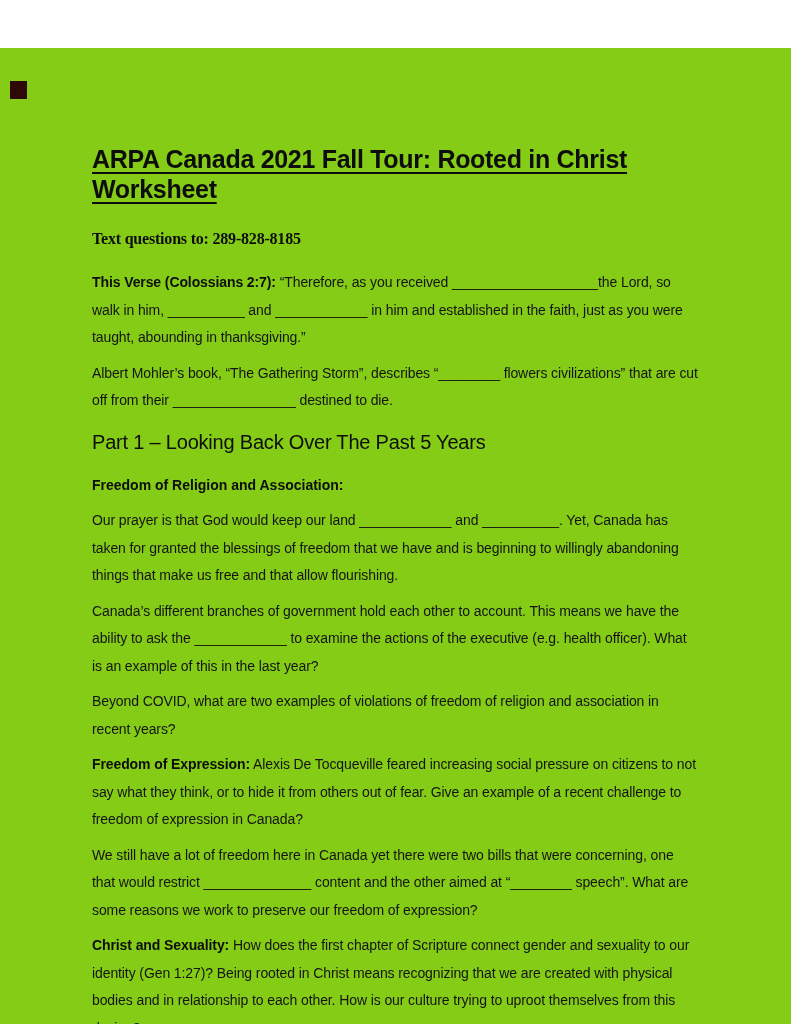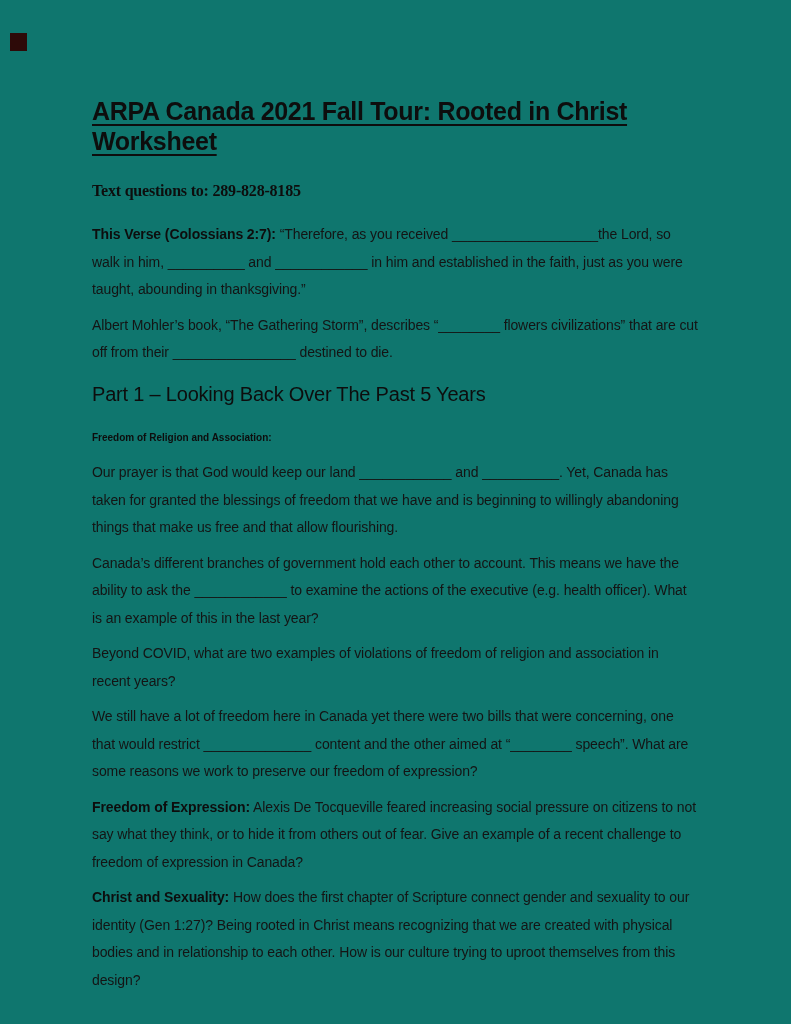--- a/index.html
+++ b/index.html
@@ -13,21 +13,22 @@
     height: 1024px;
     position: relative;
     font-family: "Liberation Sans", "DejaVu Sans", sans-serif;
     color: #141414;
     overflow: hidden;
   }
 
   .page {
     position: absolute;
     inset: 0;
-    background: #0f766e;
+    background: #84cc16;
+    margin-top: 48px;
   }
 
   .corner-mark {
     position: absolute;
     left: 10px;
     top: 33px;
     width: 17px;
     height: 18px;
     background: #2d0a08;
   }
@@ -77,21 +78,21 @@
     margin-bottom: 17px;
     font-size: 20px;
     font-weight: normal;
     letter-spacing: -0.2px;
     line-height: 1.3;
     color: #0d0d0d;
   }
 
   .sub-label {
     margin-top: 0;
-    font-size: 10px;
+    font-size: 14px;
     font-weight: bold;
     line-height: 27.5px;
     color: #0d0d0d;
     margin-bottom: 8px;
   }
 </style>
 </head>
 <body>
 
 <div class="page">
@@ -111,20 +112,20 @@
     <h2 class="section-heading">Part 1 – Looking Back Over The Past 5 Years</h2>
 
     <div class="sub-label">Freedom of Religion and Association:</div>
 
     <p class="body-para" style="margin-top:0;">Our prayer is that God would keep our land ____________ and __________. Yet, Canada has taken for granted the blessings of freedom that we have and is beginning to willingly abandoning things that make us free and that allow flourishing.</p>
 
     <p class="body-para">Canada’s different branches of government hold each other to account. This means we have the ability to ask the ____________ to examine the actions of the executive (e.g. health officer). What is an example of this in the last year?</p>
 
     <p class="body-para">Beyond COVID, what are two examples of violations of freedom of religion and association in recent years?</p>
 
+    <p class="body-para"><strong class="run-in-label">Freedom of Expression:</strong><span> Alexis De Tocqueville feared increasing social pressure on citizens to not say what they think, or to hide it from others out of fear. Give an example of a recent challenge to freedom of expression in Canada?</span></p>
+
     <p class="body-para">We still have a lot of freedom here in Canada yet there were two bills that were concerning, one that would restrict ______________ content and the other aimed at “________ speech”. What are some reasons we work to preserve our freedom of expression?</p>
-
-    <p class="body-para"><strong class="run-in-label">Freedom of Expression:</strong><span> Alexis De Tocqueville feared increasing social pressure on citizens to not say what they think, or to hide it from others out of fear. Give an example of a recent challenge to freedom of expression in Canada?</span></p>
 
     <p class="body-para"><strong class="run-in-label">Christ and Sexuality:</strong><span> How does the first chapter of Scripture connect gender and sexuality to our identity (Gen 1:27)? Being rooted in Christ means recognizing that we are created with physical bodies and in relationship to each other. How is our culture trying to uproot themselves from this design?</span></p>
 
   </div>
 </div>
 
 </body></html>

